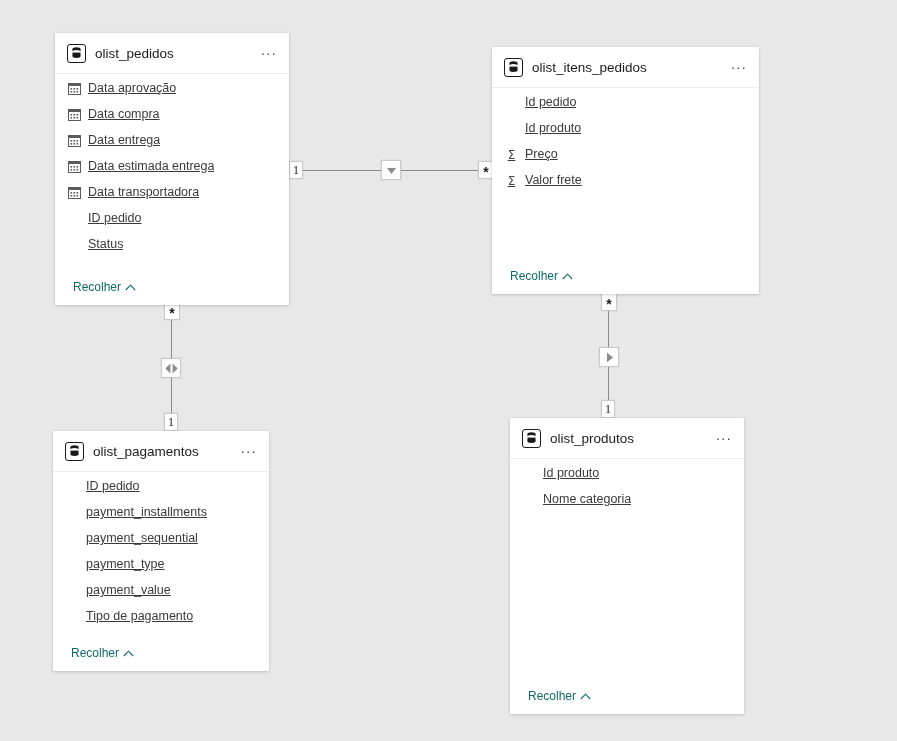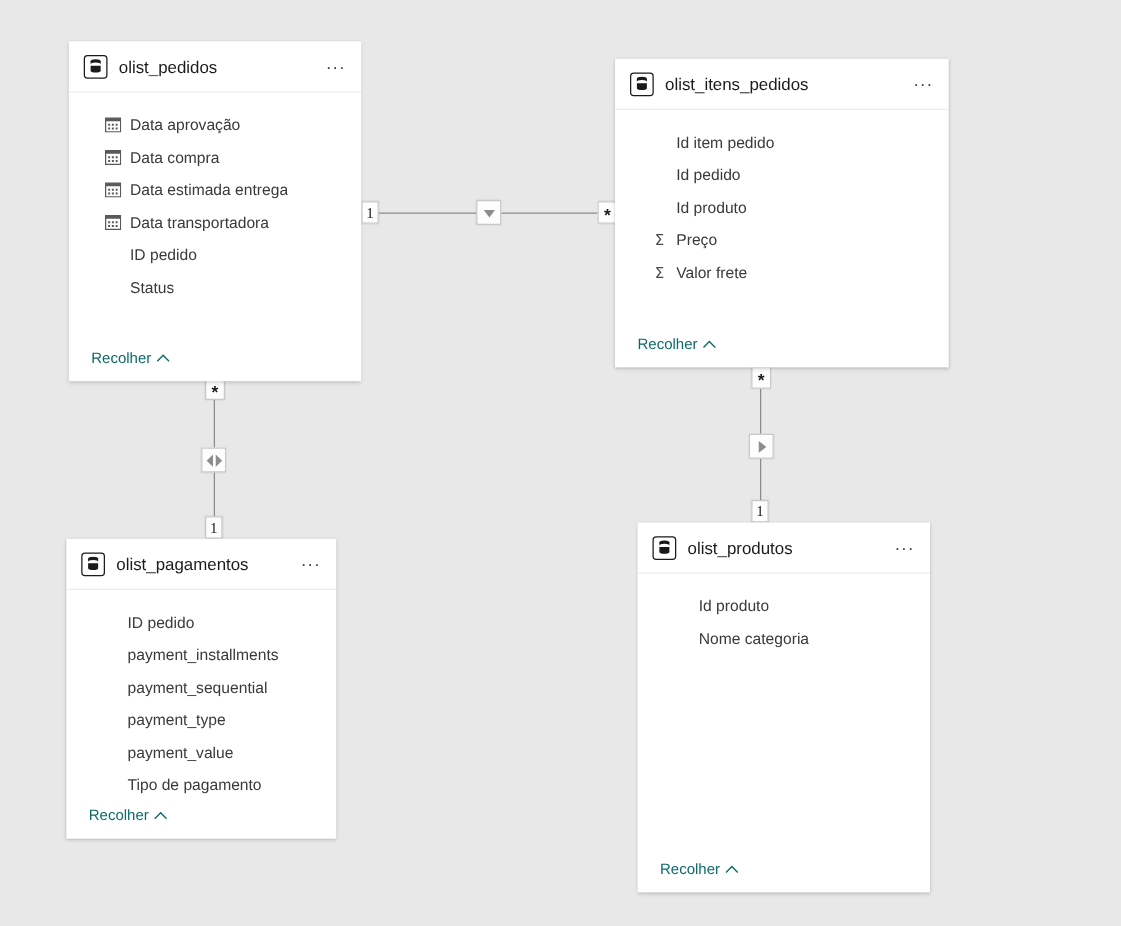--- a/index.html
+++ b/index.html
@@ -120,25 +120,26 @@
     cursor: pointer;
   }
 
   .field-list {
     flex: 1 1 auto;
     padding-top: 7px;
     overflow: hidden;
   }
   .field-row {
     display: flex;
-    align-items: flex-end;
+    align-items: flex-start;
     height: 26px;
-    padding-left: 28px;
+    padding-left: 12px;
     font-size: 12.5px;
     color: #3a3a3a;
+    text-decoration: underline;
   }
   .field-ico {
     width: 15px;
     height: 15px;
     flex: 0 0 auto;
     margin-right: 6px;
     display: flex;
     align-items: center;
     justify-content: center;
     color: #5a5a5a;
@@ -253,20 +254,35 @@
                 <rect x="0.5" y="1.5" width="12" height="11" fill="none" stroke="#5a5a5a" stroke-width="1"></rect>
                 <rect x="0.5" y="1.5" width="12" height="2.5" fill="#5a5a5a"></rect>
                 <rect x="2.5" y="6" width="1.6" height="1.6" fill="#5a5a5a"></rect>
                 <rect x="5.5" y="6" width="1.6" height="1.6" fill="#5a5a5a"></rect>
                 <rect x="8.5" y="6" width="1.6" height="1.6" fill="#5a5a5a"></rect>
                 <rect x="2.5" y="9" width="1.6" height="1.6" fill="#5a5a5a"></rect>
                 <rect x="5.5" y="9" width="1.6" height="1.6" fill="#5a5a5a"></rect>
                 <rect x="8.5" y="9" width="1.6" height="1.6" fill="#5a5a5a"></rect>
               </svg>
             </span>
+            <span class="field-name">Data entrega</span>
+          </div>
+          <div class="field-row">
+            <span class="field-ico">
+              <svg width="13" height="13" viewBox="0 0 13 13" aria-hidden="true">
+                <rect x="0.5" y="1.5" width="12" height="11" fill="none" stroke="#5a5a5a" stroke-width="1"></rect>
+                <rect x="0.5" y="1.5" width="12" height="2.5" fill="#5a5a5a"></rect>
+                <rect x="2.5" y="6" width="1.6" height="1.6" fill="#5a5a5a"></rect>
+                <rect x="5.5" y="6" width="1.6" height="1.6" fill="#5a5a5a"></rect>
+                <rect x="8.5" y="6" width="1.6" height="1.6" fill="#5a5a5a"></rect>
+                <rect x="2.5" y="9" width="1.6" height="1.6" fill="#5a5a5a"></rect>
+                <rect x="5.5" y="9" width="1.6" height="1.6" fill="#5a5a5a"></rect>
+                <rect x="8.5" y="9" width="1.6" height="1.6" fill="#5a5a5a"></rect>
+              </svg>
+            </span>
             <span class="field-name">Data estimada entrega</span>
           </div>
           <div class="field-row">
             <span class="field-ico">
               <svg width="13" height="13" viewBox="0 0 13 13" aria-hidden="true">
                 <rect x="0.5" y="1.5" width="12" height="11" fill="none" stroke="#5a5a5a" stroke-width="1"></rect>
                 <rect x="0.5" y="1.5" width="12" height="2.5" fill="#5a5a5a"></rect>
                 <rect x="2.5" y="6" width="1.6" height="1.6" fill="#5a5a5a"></rect>
                 <rect x="5.5" y="6" width="1.6" height="1.6" fill="#5a5a5a"></rect>
                 <rect x="8.5" y="6" width="1.6" height="1.6" fill="#5a5a5a"></rect>
@@ -305,24 +321,20 @@
               <rect x="1.5" y="5.6" width="8" height="3.6" fill="#1a1a1a"></rect>
               <ellipse cx="5.5" cy="9.3" rx="4" ry="1.7" fill="#1a1a1a"></ellipse>
             </svg>
           </span>
           <span class="card-title">olist_itens_pedidos</span>
           <span class="ellipsis-btn">...</span>
         </div>
         <div class="field-list">
           <div class="field-row">
             <span class="field-ico blank"></span>
-            <span class="field-name">Id item pedido</span>
-          </div>
-          <div class="field-row">
-            <span class="field-ico blank"></span>
             <span class="field-name">Id pedido</span>
           </div>
           <div class="field-row">
             <span class="field-ico blank"></span>
             <span class="field-name">Id produto</span>
           </div>
           <div class="field-row">
             <span class="field-ico sigma">Σ</span>
             <span class="field-name">Preço</span>
           </div>

